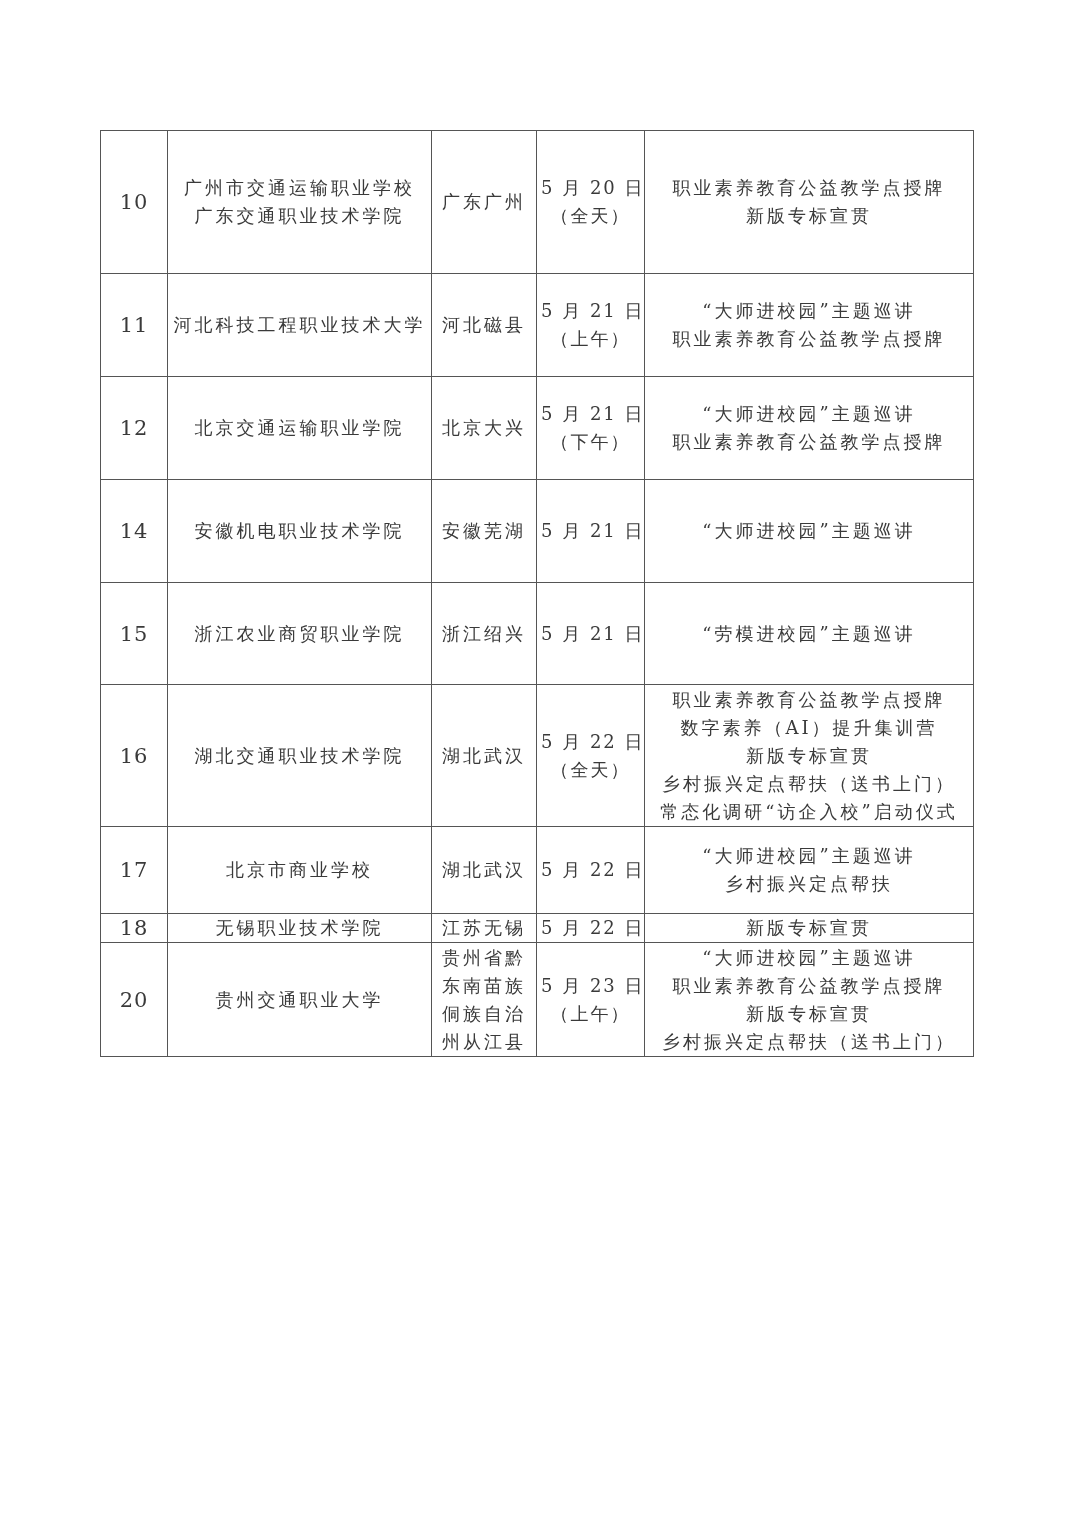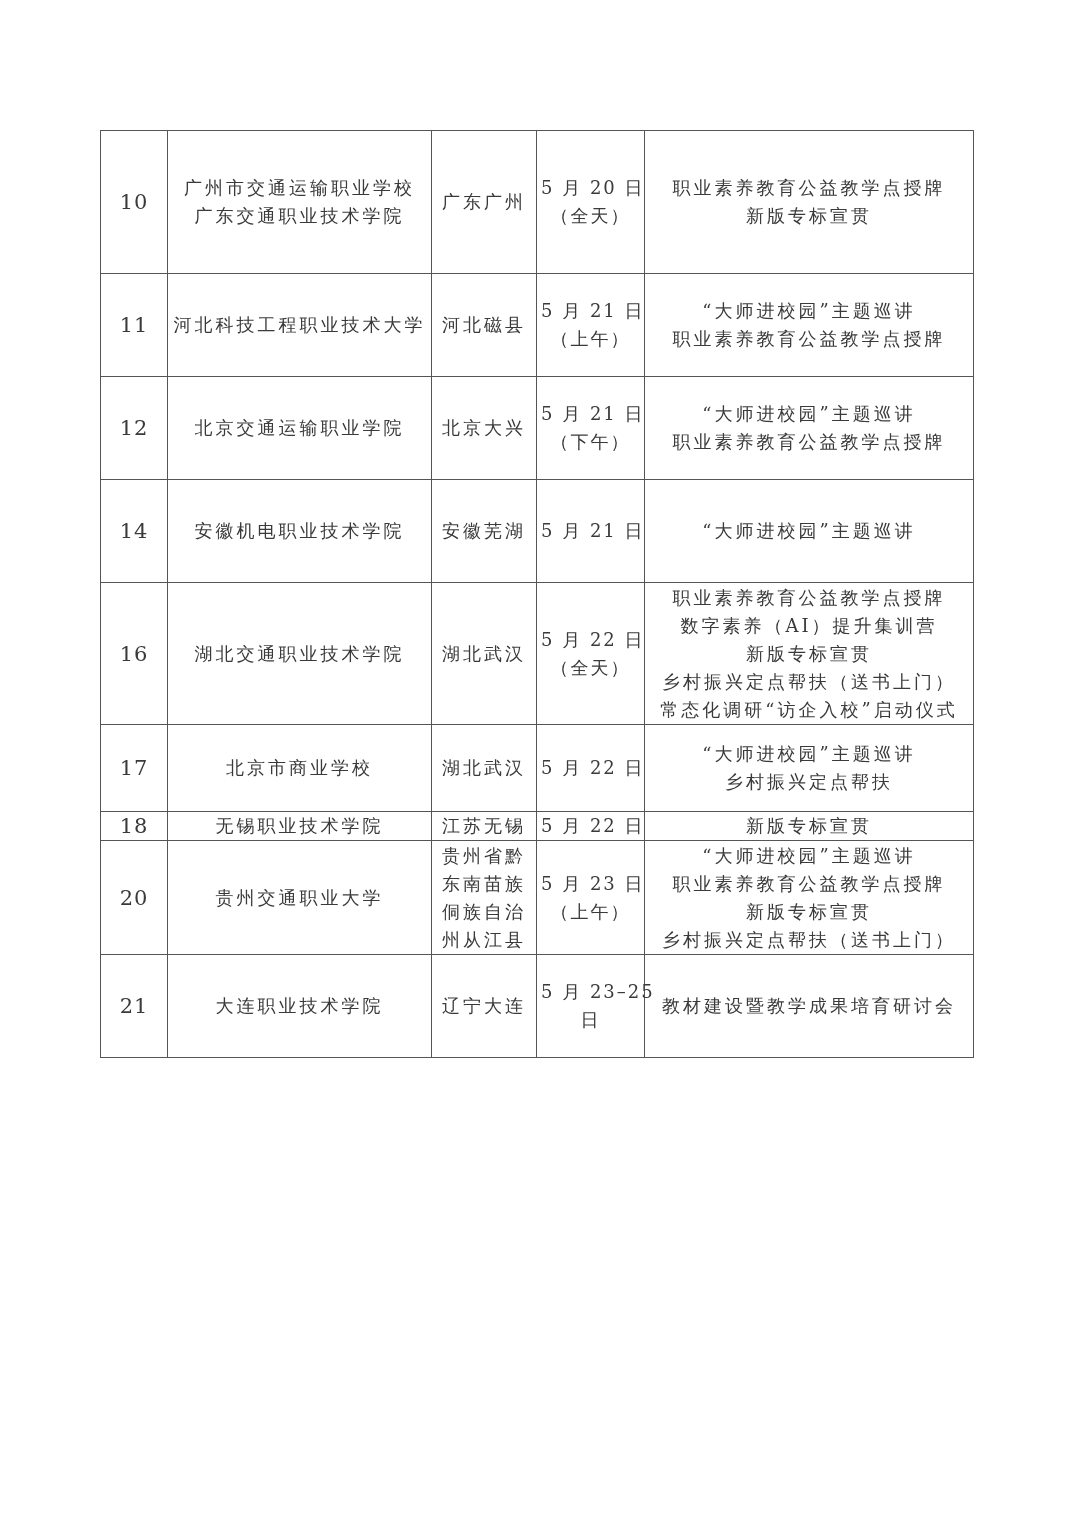--- a/index.html
+++ b/index.html
@@ -110,20 +110,35 @@
           <td class="loc">
             <span class="line">安徽芜湖</span>
           </td>
           <td class="date">
             <span class="line">5 月 21 日</span>
           </td>
           <td class="act">
             <span class="line">“大师进校园”主题巡讲</span>
           </td>
         </tr>
+        <tr style="height: 102px;">
+          <td class="num">15</td>
+          <td class="school">
+            <span class="line">浙江农业商贸职业学院</span>
+          </td>
+          <td class="loc">
+            <span class="line">浙江绍兴</span>
+          </td>
+          <td class="date">
+            <span class="line">5 月 21 日</span>
+          </td>
+          <td class="act">
+            <span class="line">“劳模进校园”主题巡讲</span>
+          </td>
+        </tr>
         <tr style="height: 142px;">
           <td class="num">16</td>
           <td class="school">
             <span class="line">湖北交通职业技术学院</span>
           </td>
           <td class="loc">
             <span class="line">湖北武汉</span>
           </td>
           <td class="date">
             <span class="line">5 月 22 日</span>
@@ -181,33 +196,17 @@
           </td>
           <td class="date">
             <span class="line">5 月 23 日</span>
             <span class="line">（上午）</span>
           </td>
           <td class="act">
             <span class="line">“大师进校园”主题巡讲</span>
             <span class="line">职业素养教育公益教学点授牌</span>
             <span class="line">新版专标宣贯</span>
             <span class="line">乡村振兴定点帮扶（送书上门）</span>
-          </td>
-        </tr>
-        <tr style="height: 103px;">
-          <td class="num">21</td>
-          <td class="school">
-            <span class="line">大连职业技术学院</span>
-          </td>
-          <td class="loc">
-            <span class="line">辽宁大连</span>
-          </td>
-          <td class="date">
-            <span class="line">5 月 23–25</span>
-            <span class="line">日</span>
-          </td>
-          <td class="act">
-            <span class="line">教材建设暨教学成果培育研讨会</span>
           </td>
         </tr>
       </tbody>
   </table>
 </div>
 
 </body></html>

